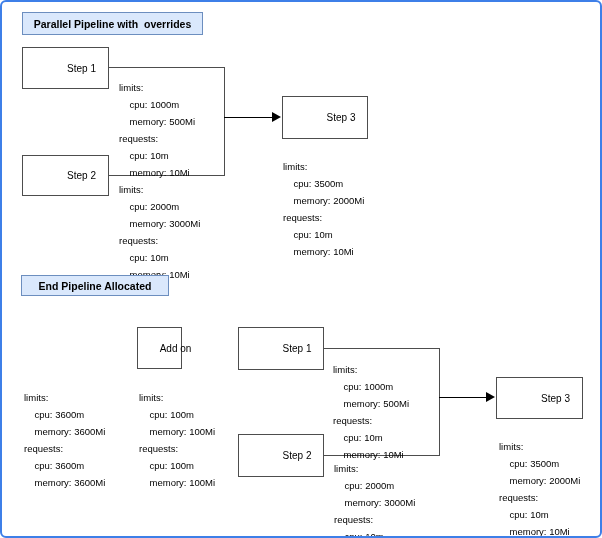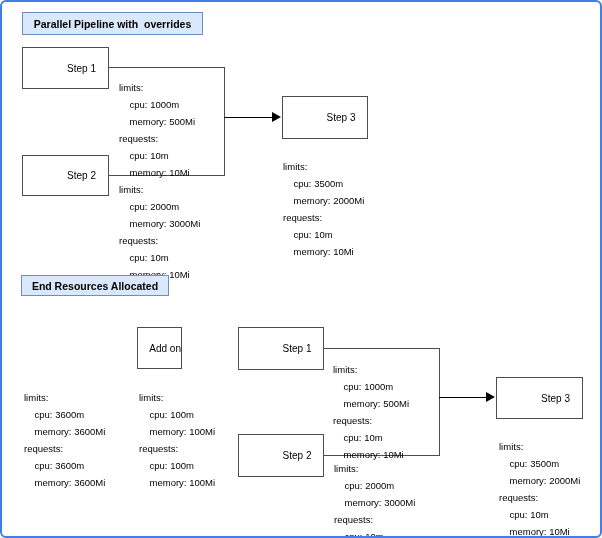--- a/index.html
+++ b/index.html
@@ -57,21 +57,21 @@
   #hl2{left:107px;top:173px;width:115px;}
   #vl1{left:222px;top:65px;height:109px;}
   #al1{left:222px;top:115px;width:49px;}
   #ah1{left:270px;top:110px;}
   #t1{left:117px;top:77px;}
   #t2{left:117px;top:179px;}
   #t3{left:281px;top:156px;}
   
   #title2{left:19px;top:273px;width:148px;height:21px;}
   #lite{left:20px;top:322px;width:44px;height:46px;}
-  #addon{left:135px;top:325px;width:45px;height:42px;justify-content:flex-end;}
+  #addon{left:135px;top:325px;width:45px;height:42px;}
   #bstep1{left:236px;top:325px;width:86px;height:43px;}
   #bstep2{left:236px;top:432px;width:86px;height:43px;}
   #bstep3{left:494px;top:375px;width:87px;height:42px;}
   #hl3{left:322px;top:346px;width:115px;}
   #hl4{left:322px;top:453px;width:115px;}
   #vl2{left:437px;top:346px;height:108px;}
   #al2{left:437px;top:395px;width:48px;}
   #ah2{left:484px;top:390px;}
   #tlite{left:22px;top:387px;}
   #taddon{left:137px;top:387px;}
@@ -117,21 +117,21 @@
     cpu: 10m
     memory: 10Mi</div>
   <div class="res" id="t3">limits:
     cpu: 3500m
     memory: 2000Mi
 requests:
     cpu: 10m
     memory: 10Mi</div>
 
   <div class="title-box" id="title2">
-    <span>End Resources Allocated</span>
+    <span>End Pipeline Allocated</span>
   </div>
 
   <div class="node" id="addon">
     <span class="nl">Add on</span>
   </div>
   <div class="node" id="bstep1">
     <span class="nl">Step 1</span>
   </div>
   <div class="node" id="bstep2">
     <span class="nl">Step 2</span>

